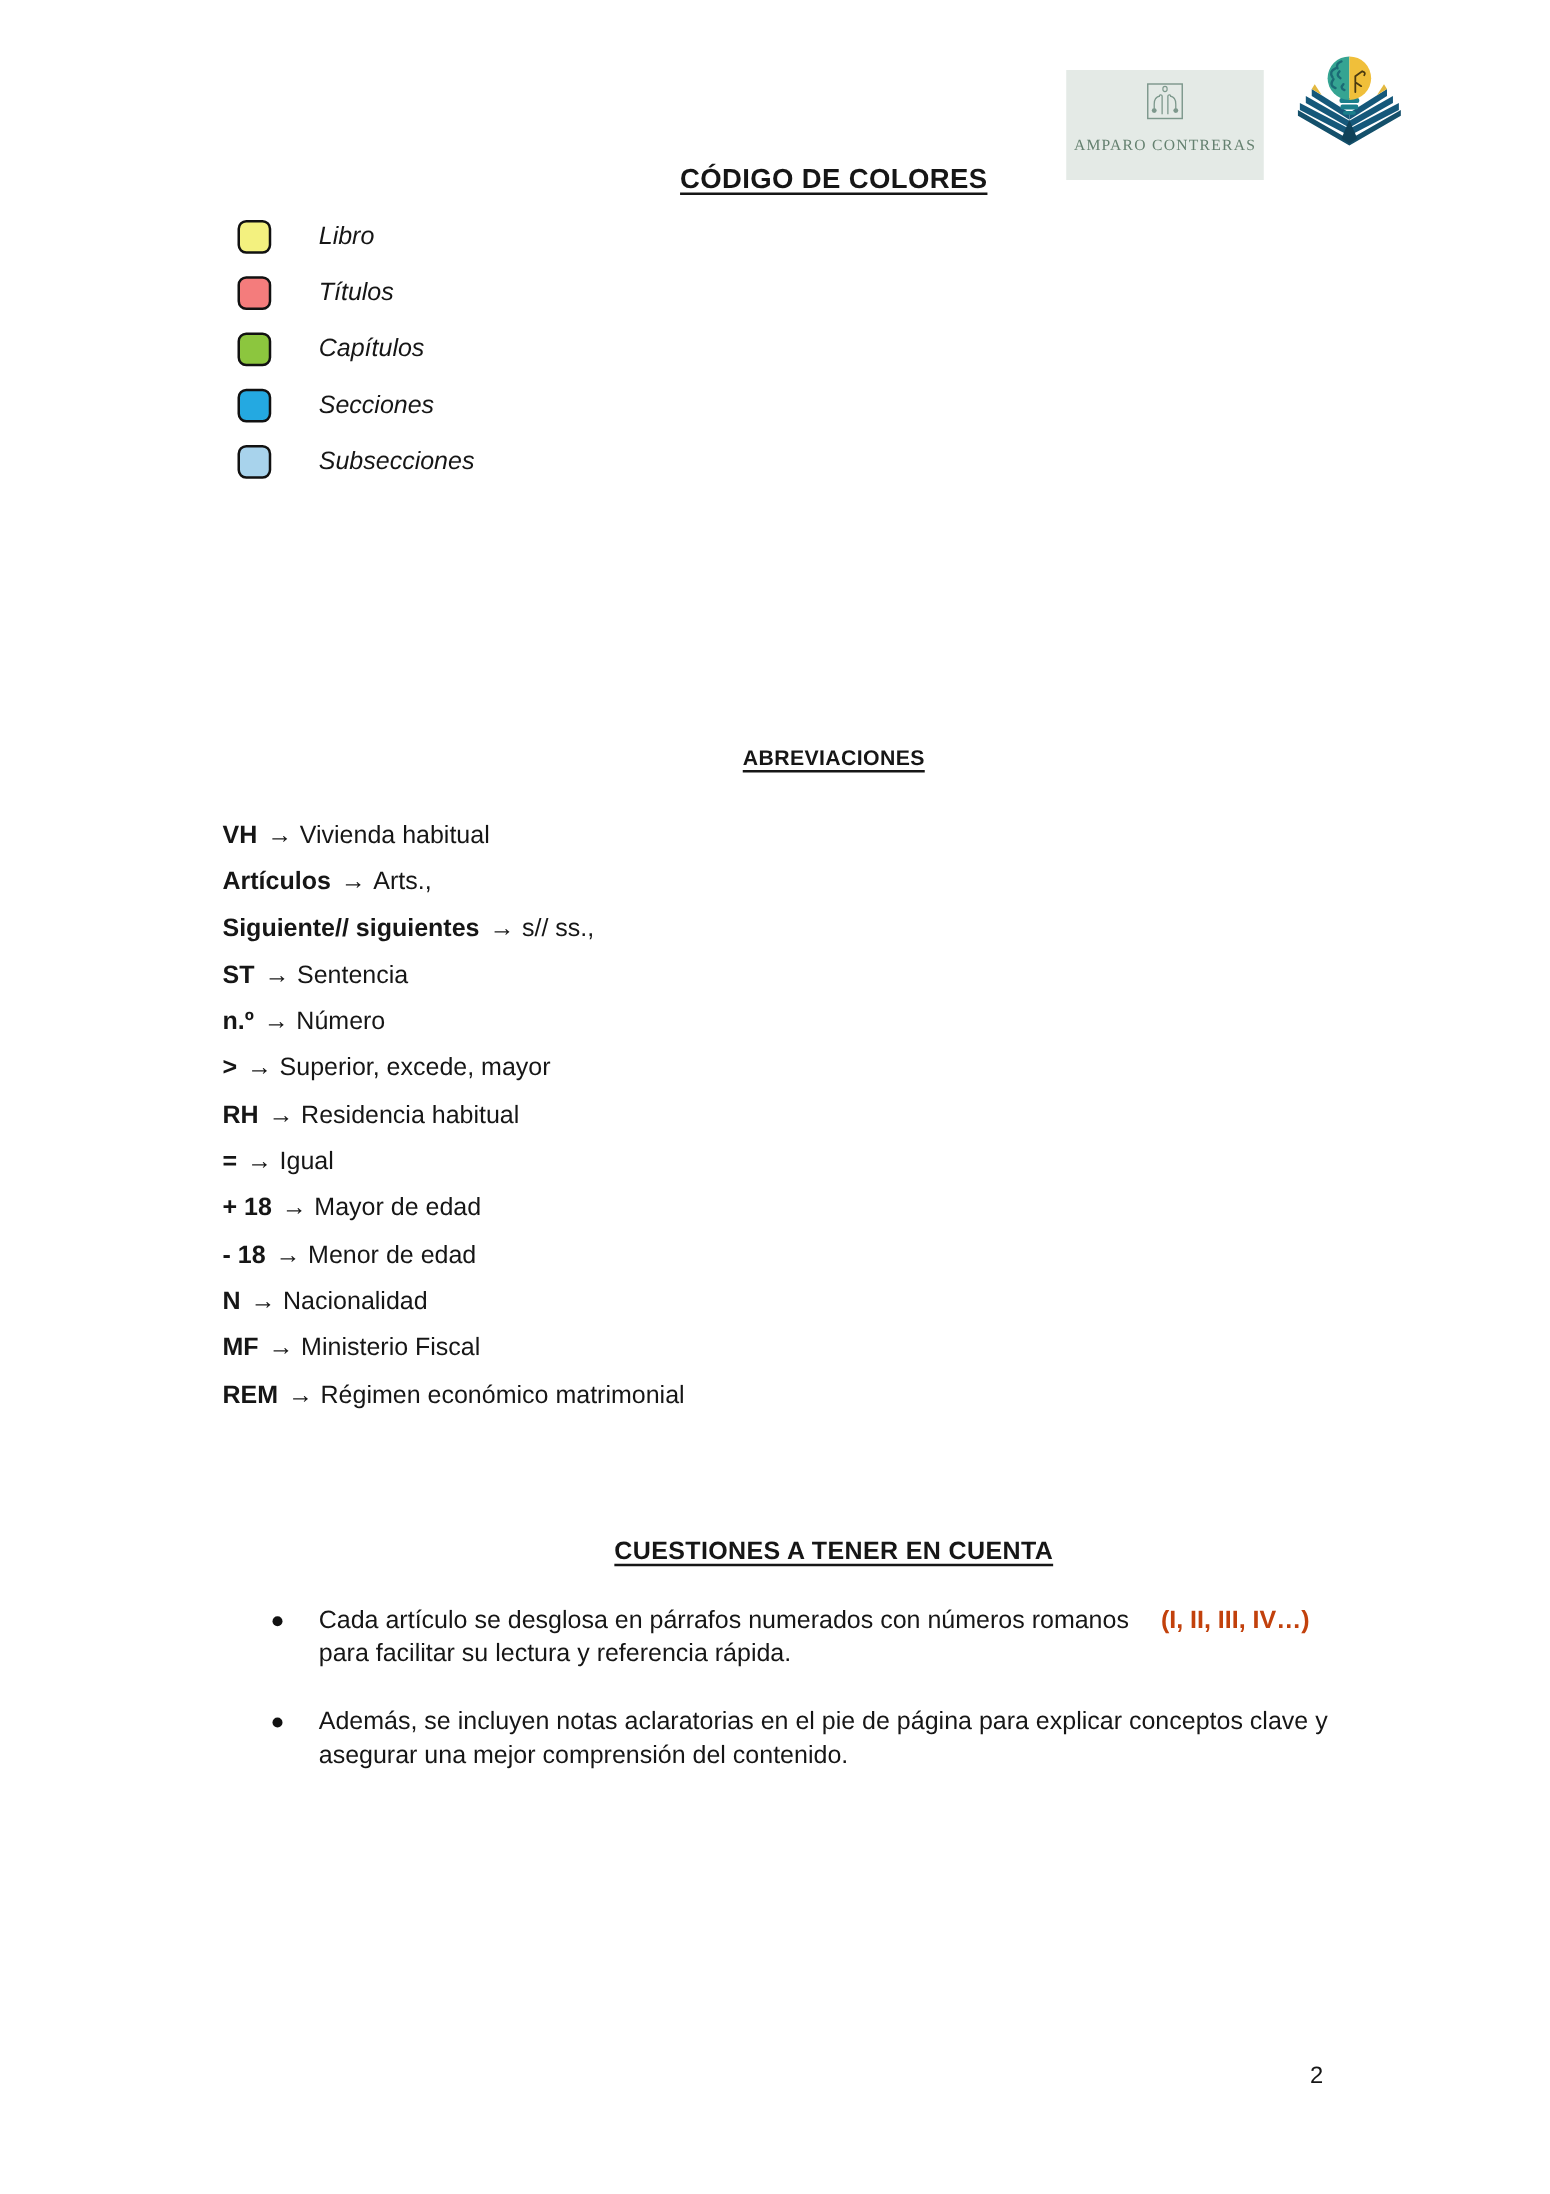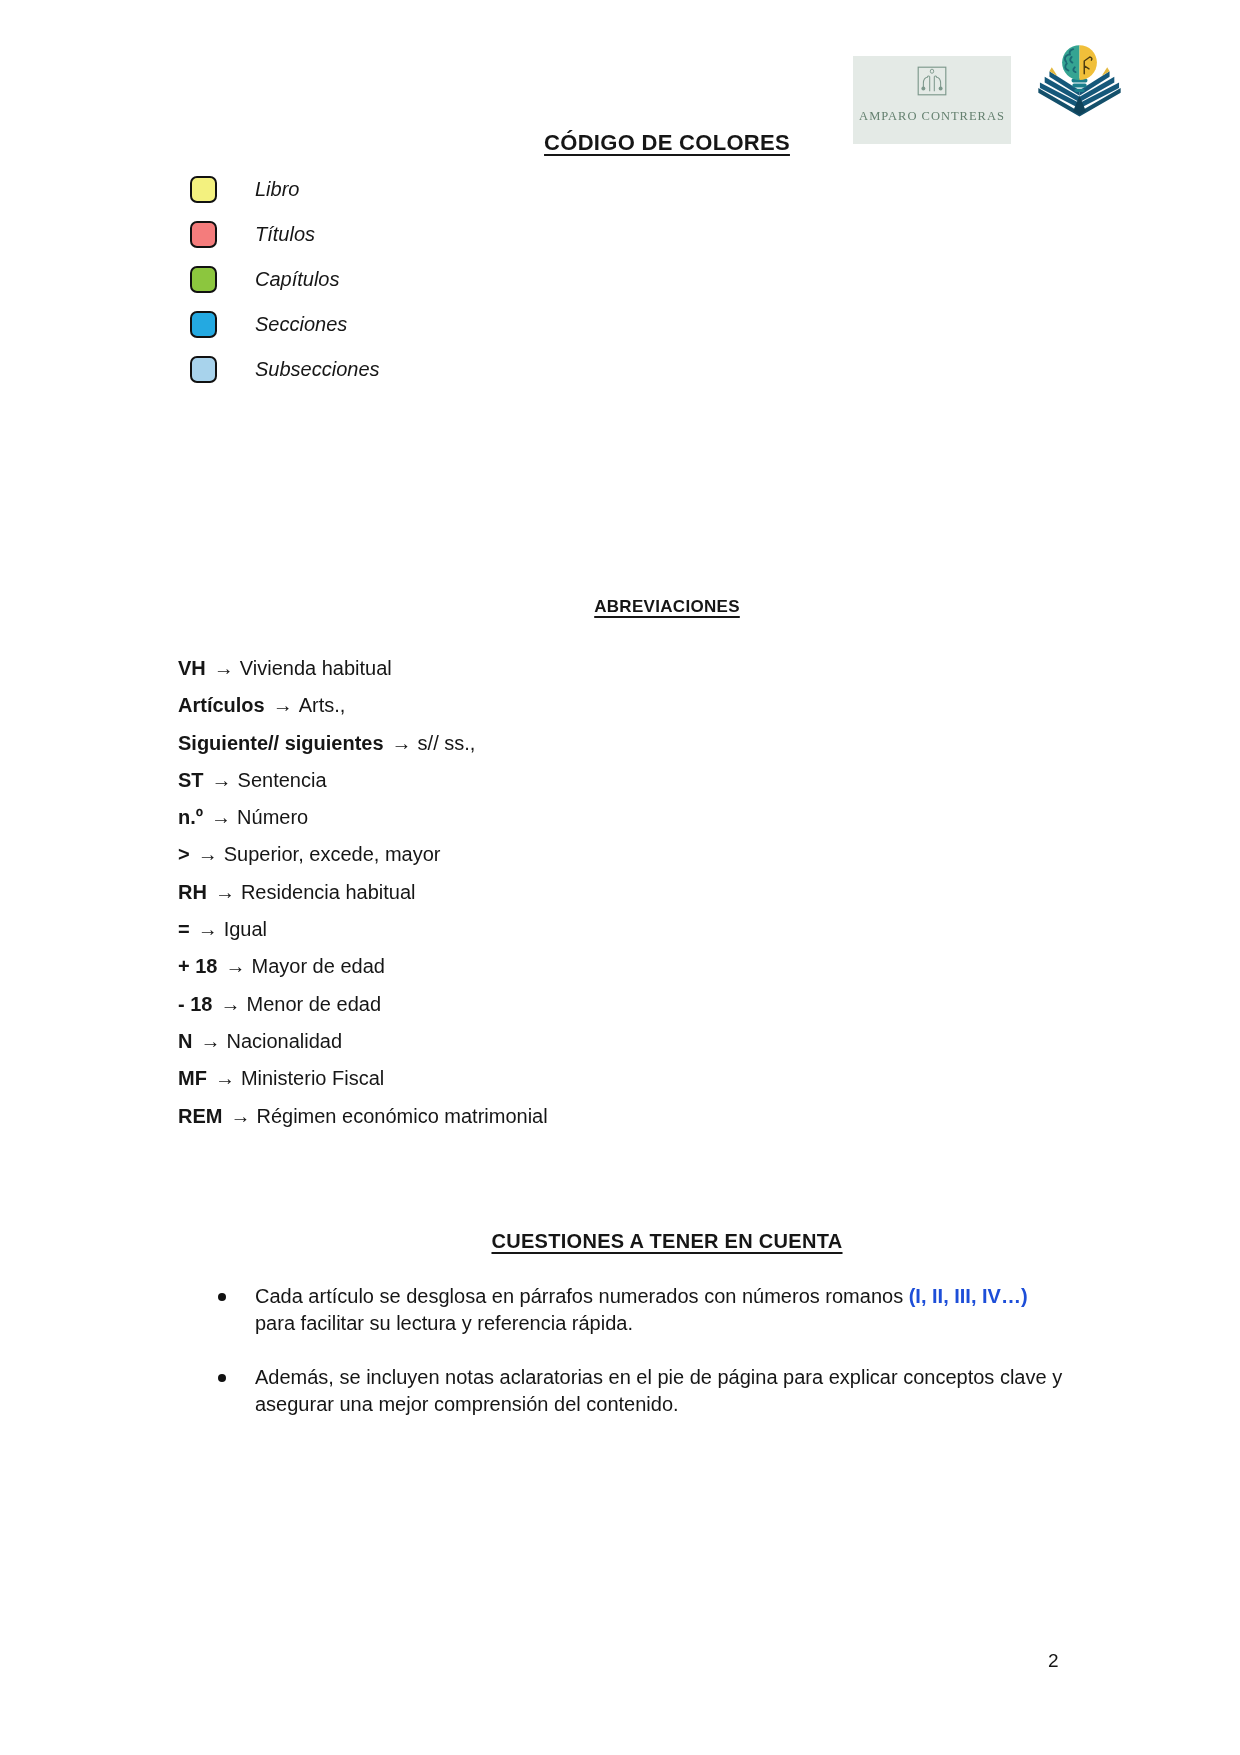--- a/index.html
+++ b/index.html
@@ -151,21 +151,21 @@
     <div class="abbrev-row"><span class="abbrev-term">REM</span><span class="abbrev-arrow">→</span><span>Régimen económico matrimonial</span></div>
   </div>
 
   <h2 class="heading title-cuestiones">
     <span>CUESTIONES A TENER EN CUENTA</span>
   </h2>
 
   <div class="notes">
     <div class="bullet">
       <span class="bullet-dot"></span>
-      <p class="bullet-text"><span>Cada artículo se desglosa en párrafos numerados con números romanos </span><span class="accent" style="color: #1d4ed8;">(I, II, III, IV…)</span><span> para facilitar su lectura y referencia rápida.</span></p>
+      <p class="bullet-text"><span>Cada artículo se desglosa en párrafos numerados con números romanos </span><span class="accent" style="color: #c2410c; margin-left: 20px;">(I, II, III, IV…)</span><span> para facilitar su lectura y referencia rápida.</span></p>
     </div>
     <div class="bullet">
       <span class="bullet-dot"></span>
       <p class="bullet-text"><span>Además, se incluyen notas aclaratorias en el pie de página para explicar conceptos clave y asegurar una mejor comprensión del contenido.</span></p>
     </div>
   </div>
 
   <div class="page-number">2</div>
 
 </div>

